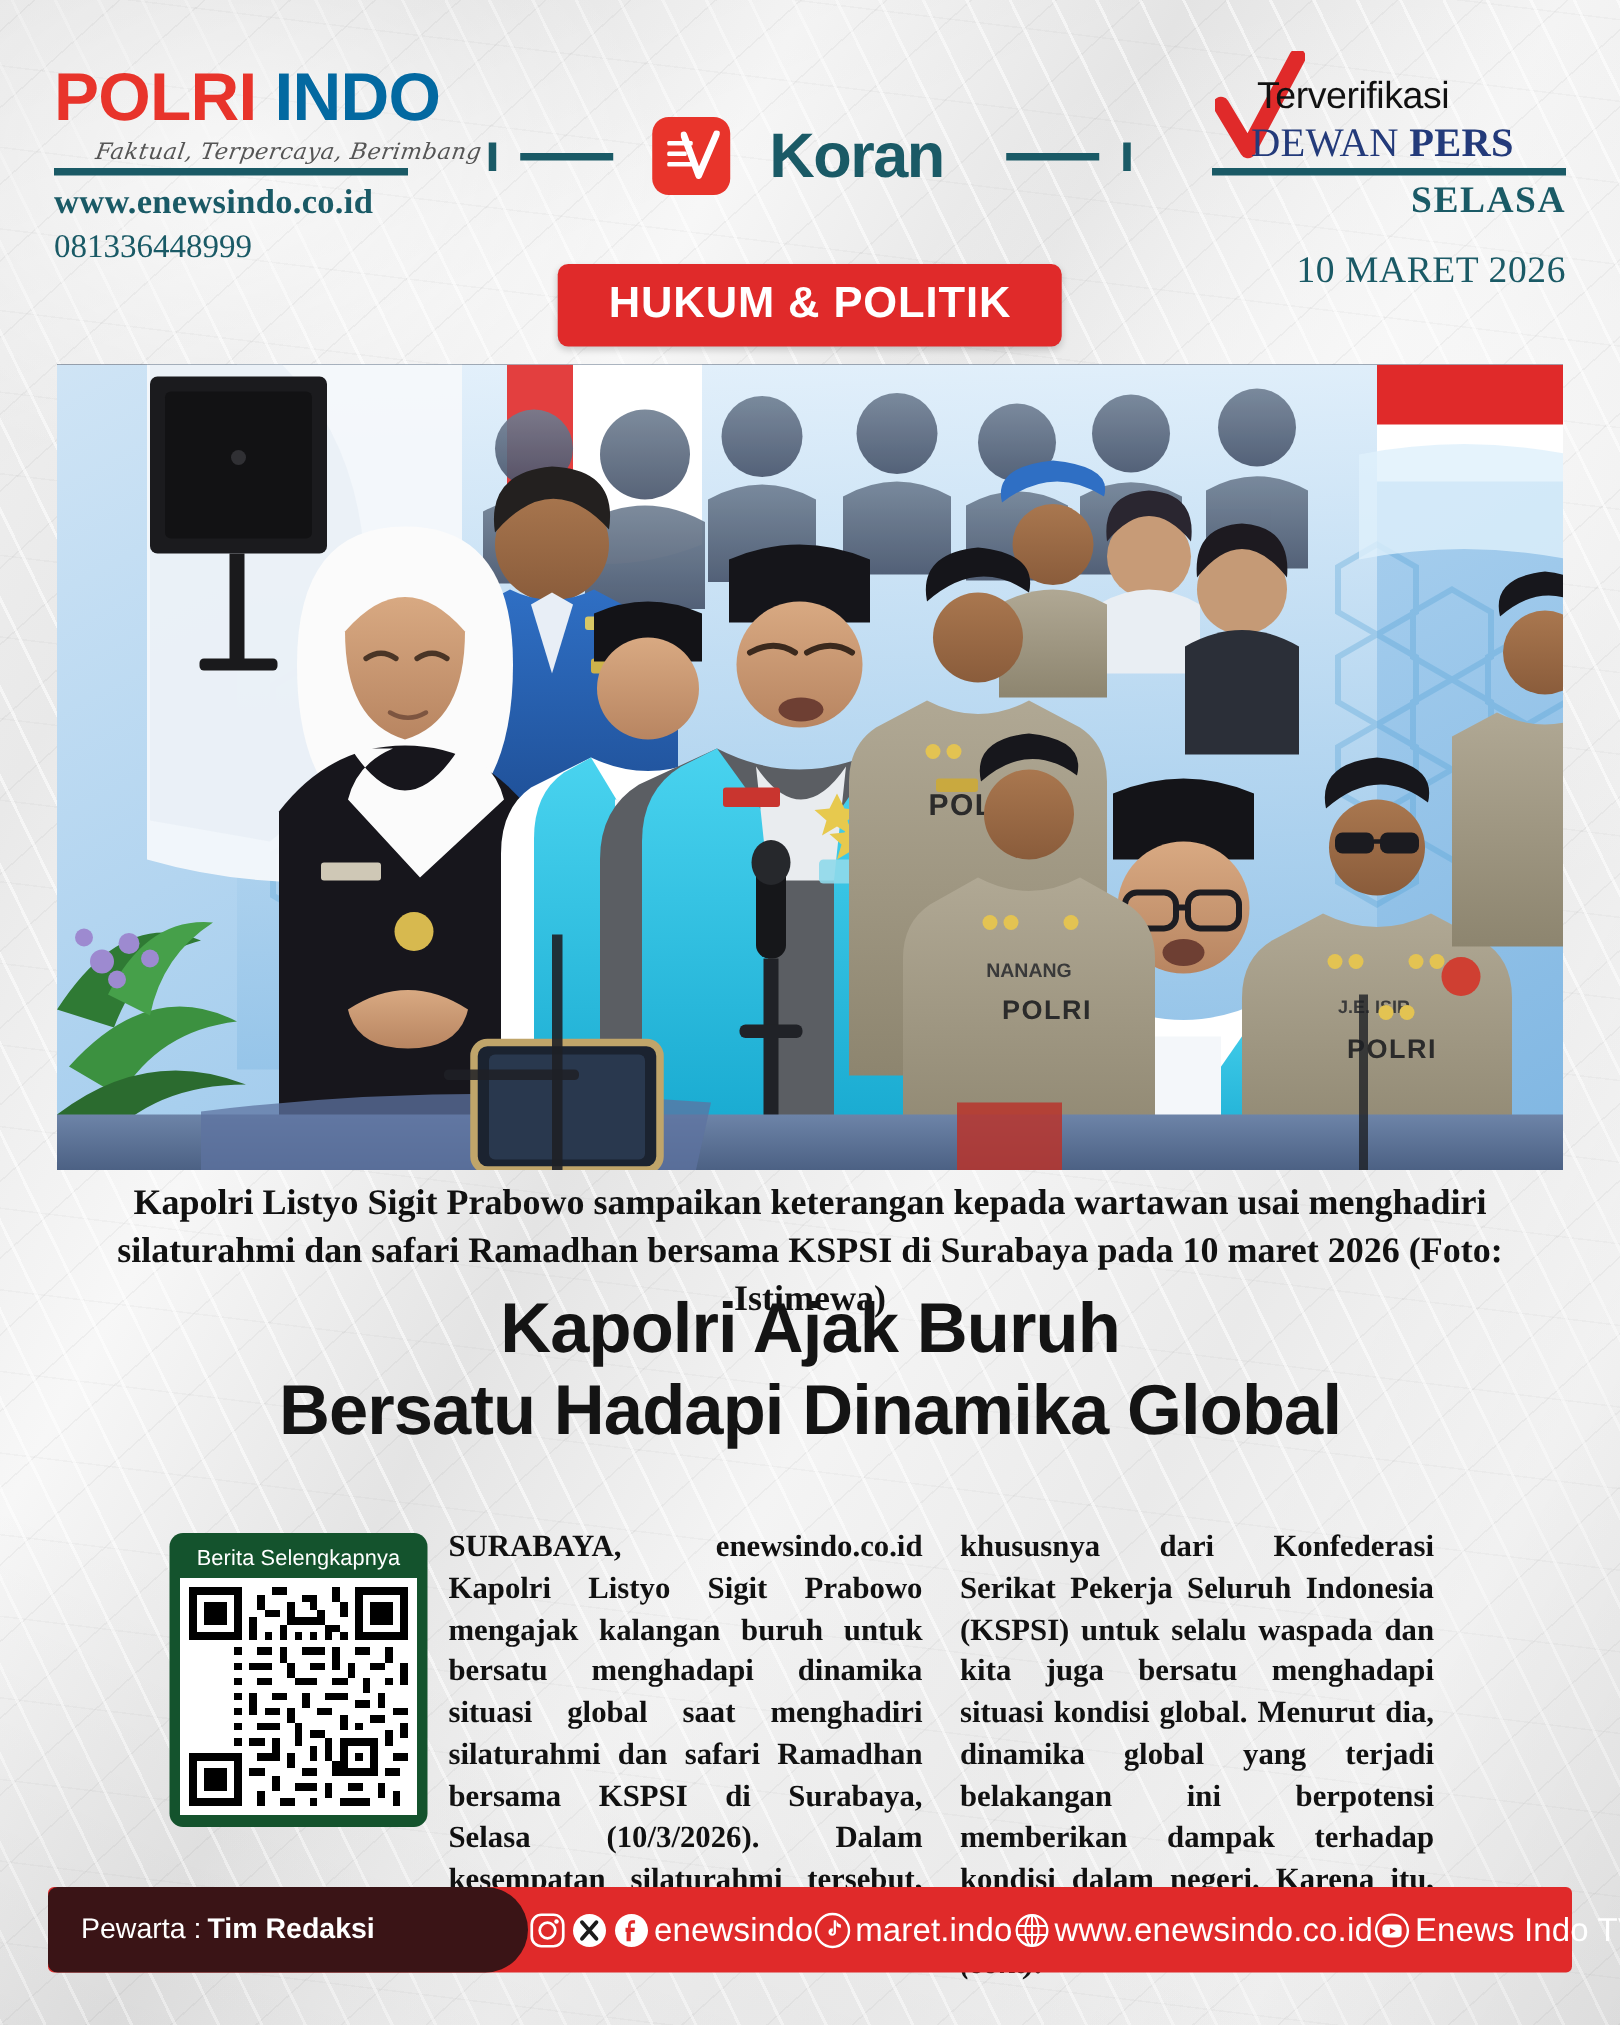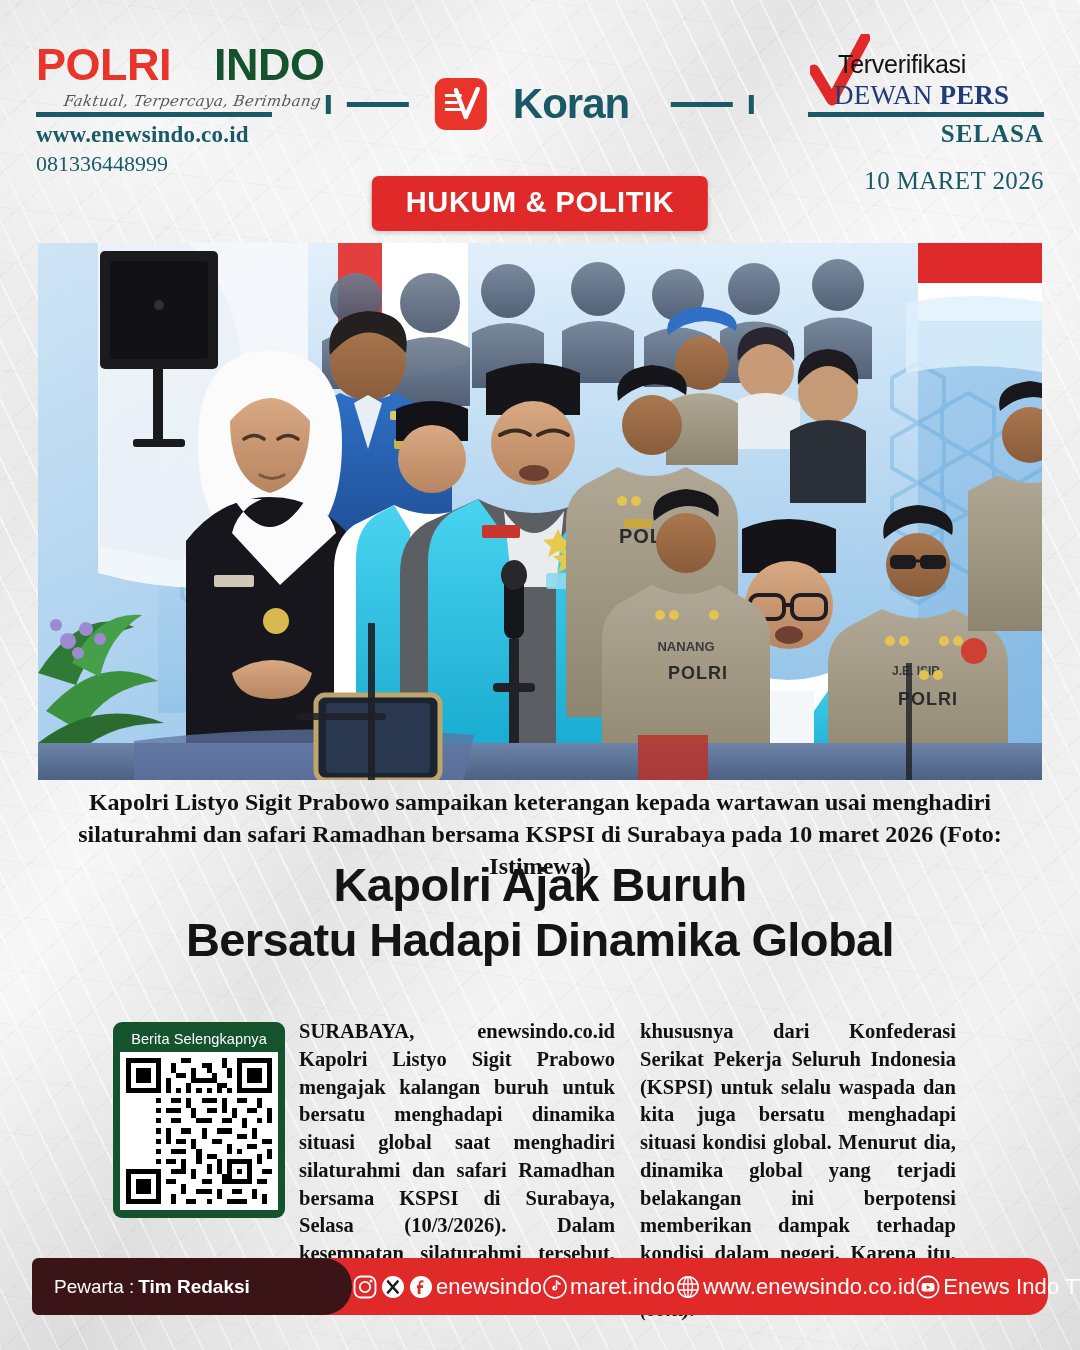--- a/index.html
+++ b/index.html
@@ -35,21 +35,21 @@
       linear-gradient(22deg, rgba(0,0,0,.045) 0%, rgba(0,0,0,0) 20%),
       linear-gradient(300deg, rgba(0,0,0,.05) 0%, rgba(0,0,0,0) 24%);
     pointer-events:none;
   }
   .layer{position:absolute;inset:0;}
 
   
   .masthead{position:absolute;left:36px;top:42px;width:420px;}
   .brand{font-size:45px;font-weight:bold;letter-spacing:-0.5px;line-height:1;white-space:nowrap;}
   .brand .e1{color:#e8342b;}
-  .brand .e2{color:#14532d;margin-left:31px;}
+  .brand .e2{color:#0369a1;}
   .tagline{
     font-family:"DejaVu Serif", serif;
     font-style:italic;font-size:15px;color:#3a3a3a;
     margin-top:5px;margin-left:28px;letter-spacing:.4px;
     transform:skewX(-9deg);opacity:.85;
   }
   .rule{height:5px;background:#1a5a66;}
   .rule-left{position:absolute;left:36px;top:112px;width:236px;}
   .rule-right{position:absolute;right:36px;top:112px;width:236px;}
   .contact{position:absolute;left:36px;top:122px;font-family:"Liberation Serif", serif;color:#1a5a66;}
@@ -123,21 +123,21 @@
     font-size:20.5px;font-weight:bold;color:#111;
     line-height:1.355;text-align:justify;
   }
   .col.c1{left:299px;}
   .col.c2{left:640px;}
   .col em{font-style:italic;}
 
   
   .footer{
     position:absolute;left:32px;top:1258px;width:1016px;height:57px;
-    background:#e02a2a;border-radius:20px;display:flex;align-items:center;
+    background:#e02a2a;border-radius:4px;display:flex;align-items:center;
   }
   .pewarta{
     height:57px;min-width:272px;padding:0 26px 0 22px;
     background:#3a1416;border-radius:9px 40px 40px 9px;
     display:flex;align-items:center;color:#fff;font-size:19px;white-space:nowrap;
   }
   .pewarta b{font-weight:bold;margin-left:4px;}
   .fgroup{display:flex;align-items:center;color:#fff;white-space:nowrap;}
   .fgroup .ftxt{font-size:22px;letter-spacing:.1px;}
   .ficon{display:inline-flex;align-items:center;justify-content:center;margin-right:2px;}

